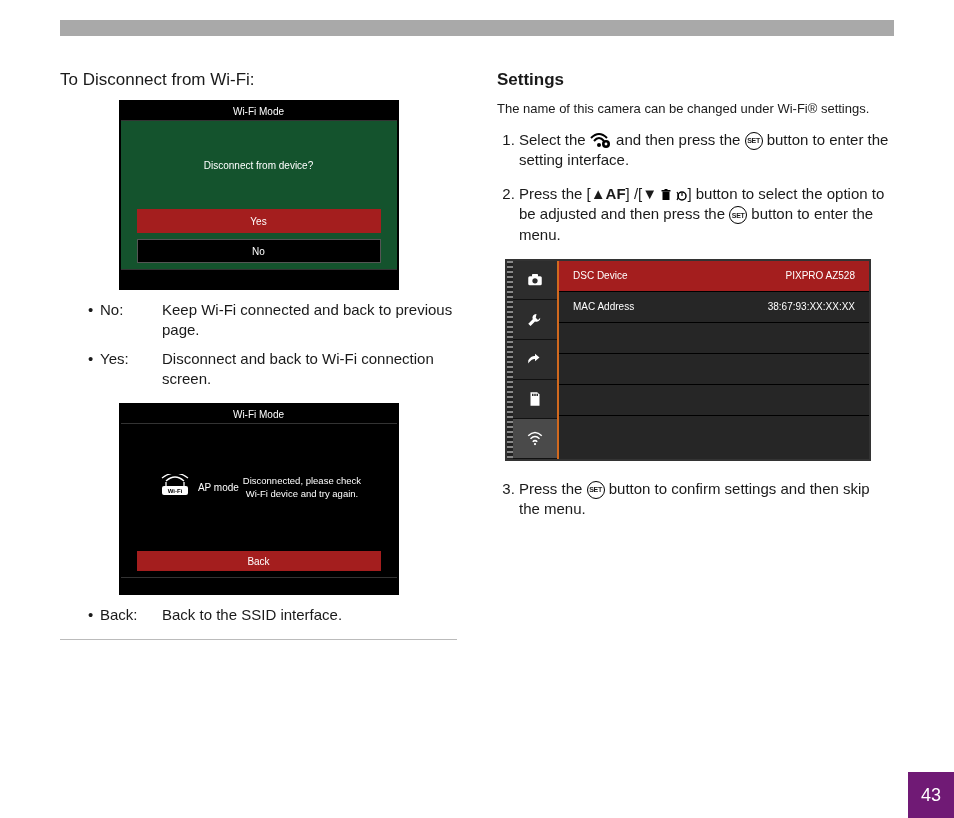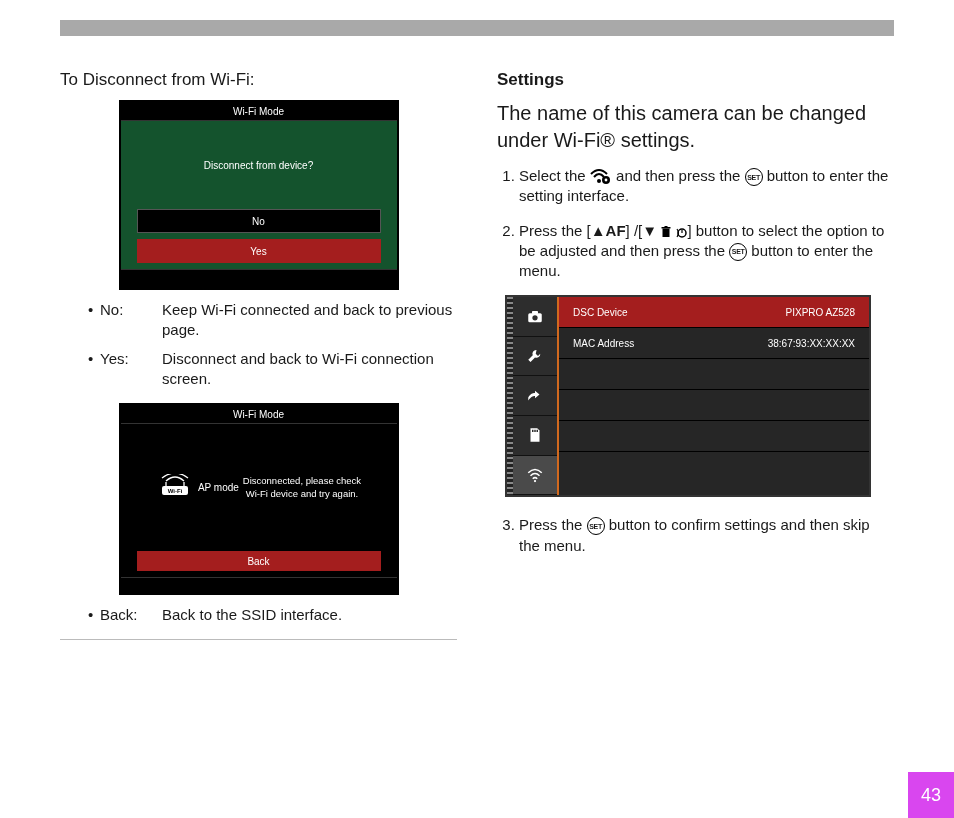--- a/index.html
+++ b/index.html
@@ -2,21 +2,21 @@
 <html><head>
 <meta charset="utf-8">
 <style>
   html,body{margin:0;padding:0;background:#fff;font-family:"Helvetica Neue",Helvetica,Arial,sans-serif;color:#1a1a1a;font-size:14px;}
   .page{width:954px;height:818px;position:relative;box-sizing:border-box;padding:20px 60px 0 60px;}
   .top-bar{height:16px;background:#a9a9a9;margin-bottom:18px;}
   .columns{display:flex;gap:40px;}
   .col{flex:1;min-width:0;}
   h1.section-title{font-size:17px;font-weight:400;margin:16px 0 10px 0;}
   h1.section-title.bold{font-weight:700;}
-  p{margin:0 0 12px 0;line-height:1.35;font-size:20px;}
+  p{margin:0 0 12px 0;line-height:1.35;font-size:13px;}
   ol{margin:0 0 12px 0;padding-left:22px;}
   ol li{margin-bottom:14px;line-height:1.35;font-size:15px;}
   .bullets{margin:10px 0 14px 28px;padding:0;}
   .bullets li{display:flex;list-style:none;margin-bottom:8px;font-size:15px;line-height:1.35;}
   .bullets .lbl{flex:0 0 62px;white-space:nowrap;}
   .bullets .txt{flex:1;}
   .bullets .dot{flex:0 0 12px;}
   .inline-icon{display:inline-flex;vertical-align:middle;}
   .set-btn{display:inline-flex;align-items:center;justify-content:center;width:16px;height:16px;border:1.5px solid #000;border-radius:50%;font-size:7px;font-weight:700;line-height:1;vertical-align:middle;letter-spacing:-.3px;}
   .screen{margin:4px auto 2px auto;}
@@ -44,40 +44,40 @@
   .scr3 .tab{flex:1;display:flex;align-items:center;justify-content:center;border-bottom:1px solid #111;}
   .scr3 .tab.active{background:#4a4a4a;}
   .scr3 .tab svg{width:18px;height:18px;}
   .scr3 .grip{width:6px;background:repeating-linear-gradient(180deg,#888 0 2px,#222 2px 5px);}
   .scr3 .content{flex:1;background:#262626;position:relative;border-left:2px solid #d2691e;}
   .scr3 .row{height:30px;display:flex;align-items:center;justify-content:space-between;padding:0 14px;border-bottom:1px solid #000;}
   .scr3 .row.sel{background:#a41e1e;}
   .scr3 .k{font-size:10px;}
   .scr3 .v{font-size:10px;}
   .hr{border:none;border-top:1px solid #bbb;margin:10px 0 6px;}
-  .page-num{position:absolute;right:0;bottom:0;width:46px;height:46px;background:#d946ef;color:#fff;display:flex;align-items:center;justify-content:center;font-size:18px;}
+  .page-num{position:absolute;right:0;bottom:0;width:46px;height:46px;background:#701a75;color:#fff;display:flex;align-items:center;justify-content:center;font-size:18px;}
   .af{font-weight:700;}
 </style>
 </head>
 <body>
 
 <div class="page">
   <div class="top-bar"></div>
 
   <div class="columns">
 
     <div class="col">
       <h1 class="section-title">To Disconnect from Wi-Fi:</h1>
 
       <div class="screen scr1">
         <div class="hdr">Wi-Fi Mode</div>
         <div class="body">
           <div class="prompt">Disconnect from device?</div>
+          <div class="row yes">Yes</div>
           <div class="row no">No</div>
-          <div class="row yes">Yes</div>
         </div>
         <div class="footer"></div>
       </div>
 
       <ul class="bullets">
         <li>
           <span class="dot">•</span>
           <span class="lbl">No:</span>
           <span class="txt">Keep Wi-Fi connected and back to previous page.</span>
         </li>

